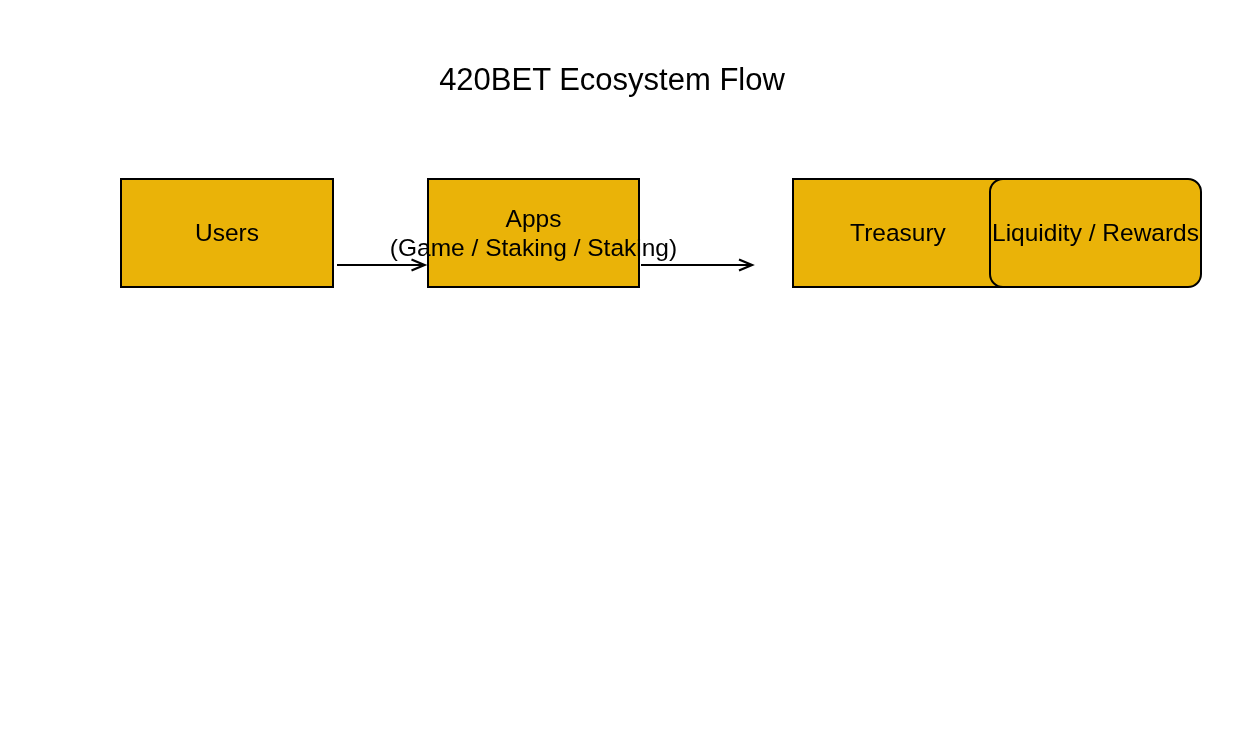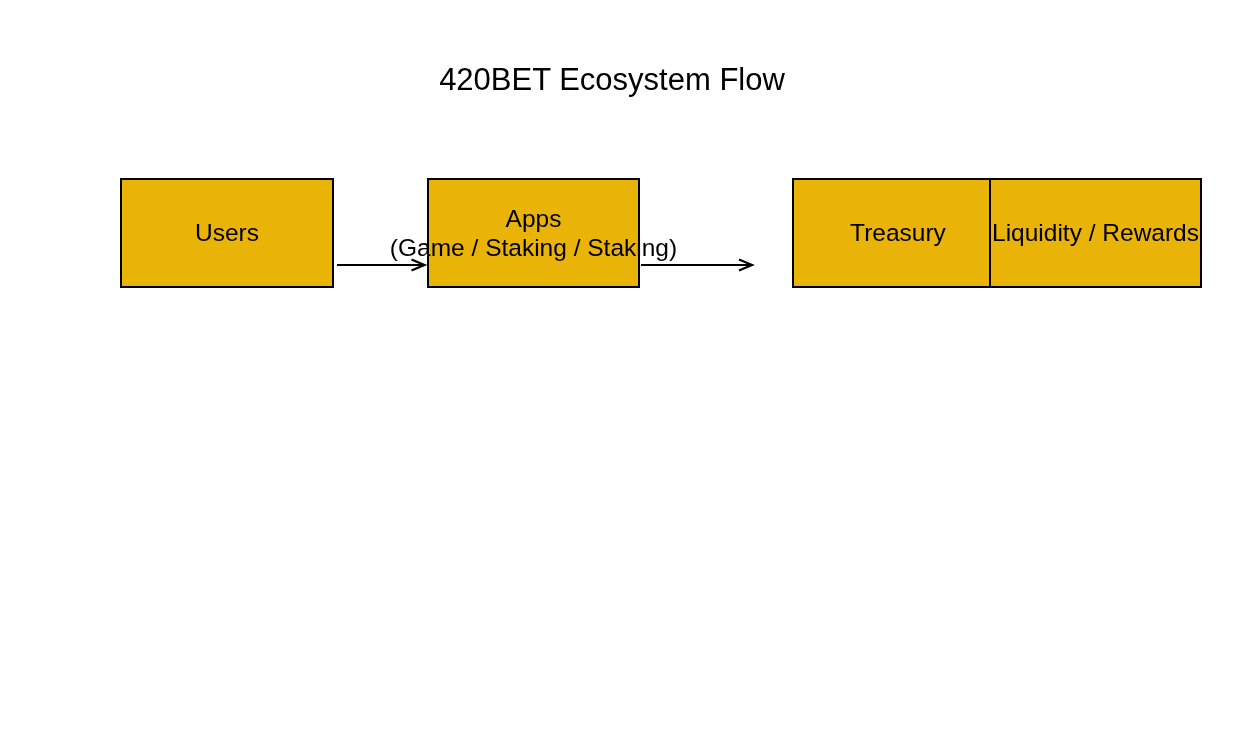--- a/index.html
+++ b/index.html
@@ -44,21 +44,21 @@
     font-size: 24.5px;
     color: #000000;
   }
   .node-label .line {
     line-height: 29px;
     white-space: nowrap;
   }
   #node-users      { left: 120px; width: 214px; }
   #node-apps       { left: 427px; width: 213px; padding-left: 44px; }
   #node-treasury   { left: 756px; width: 212px; margin-left: 36px; }
-  #node-liquidity  { left: 989px; width: 213px; }
+  #node-liquidity  { left: 989px; width: 213px; border-radius: 14px; }
   .arrows {
     position: absolute;
     left: 0;
     top: 0;
     pointer-events: none;
   }
   .arrows line, .arrows polyline {
     stroke: #000000;
     stroke-width: 2.2;
     fill: none;

